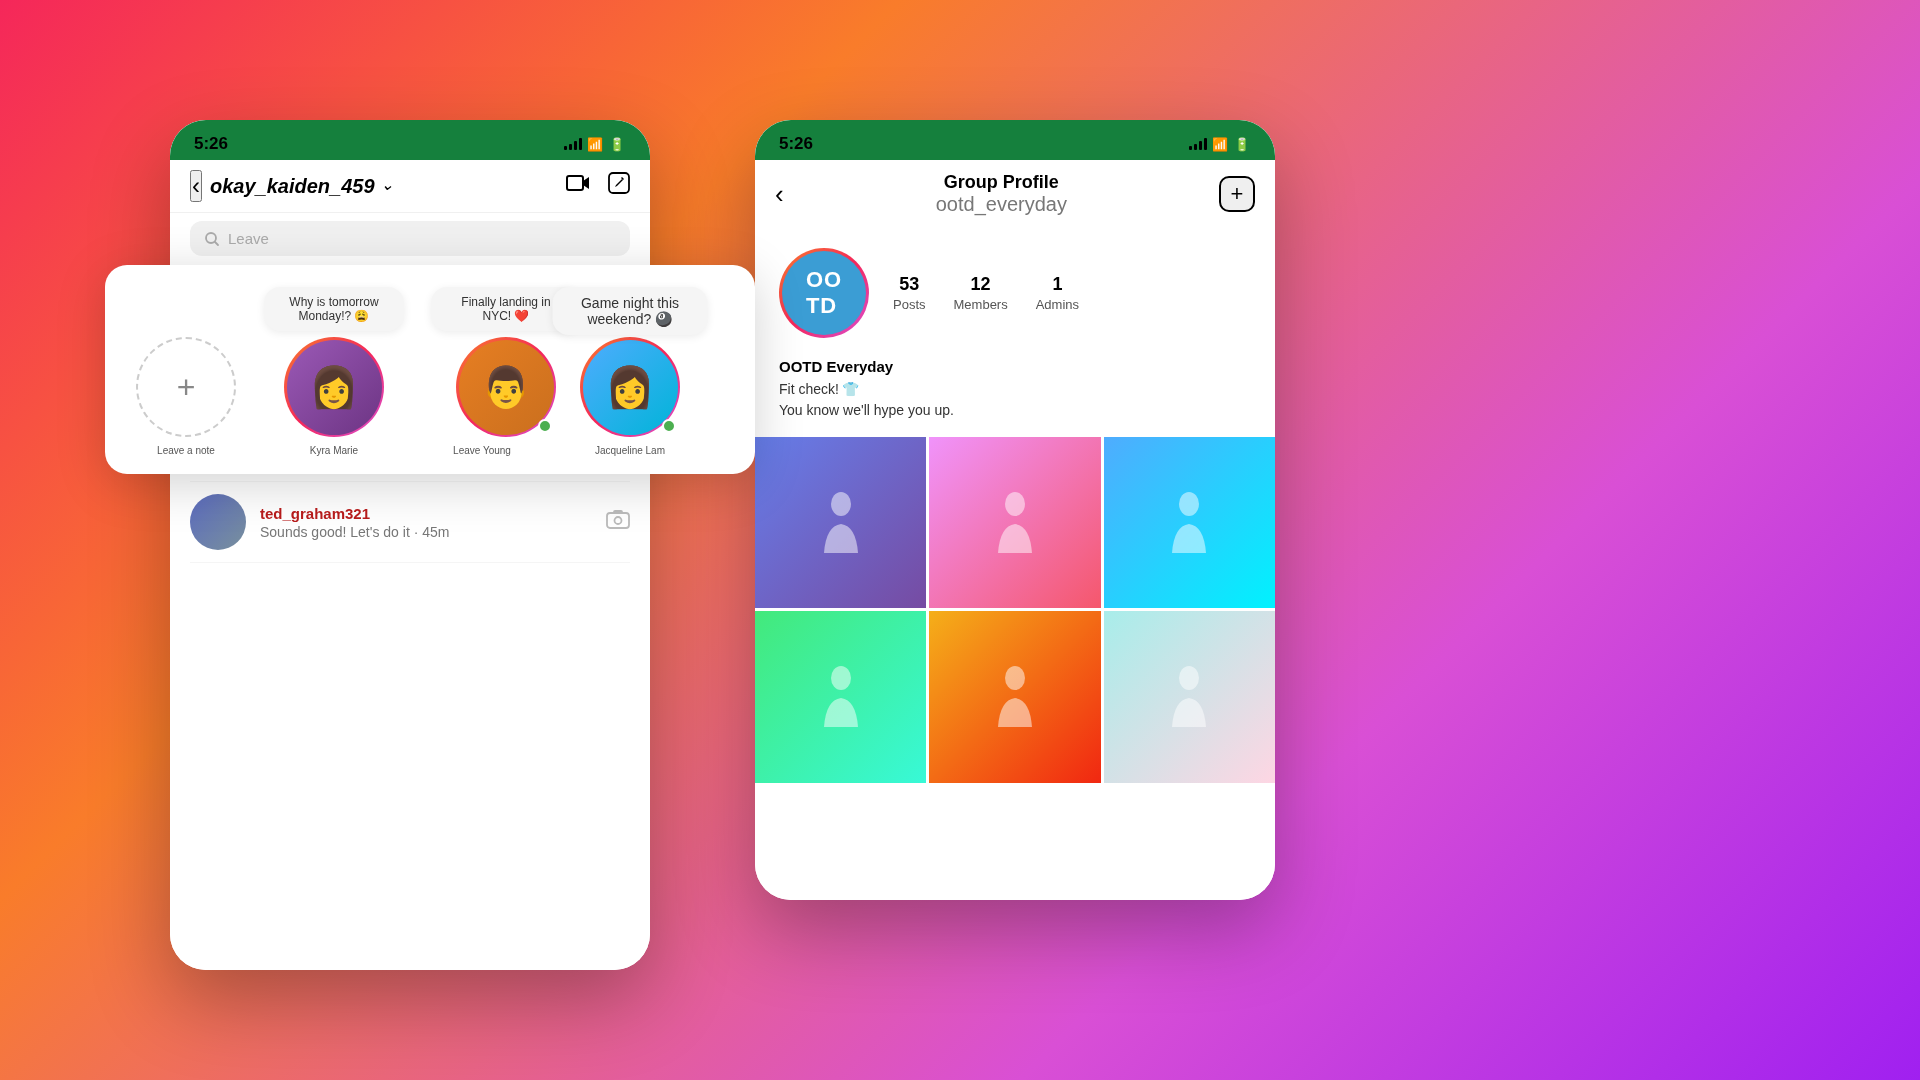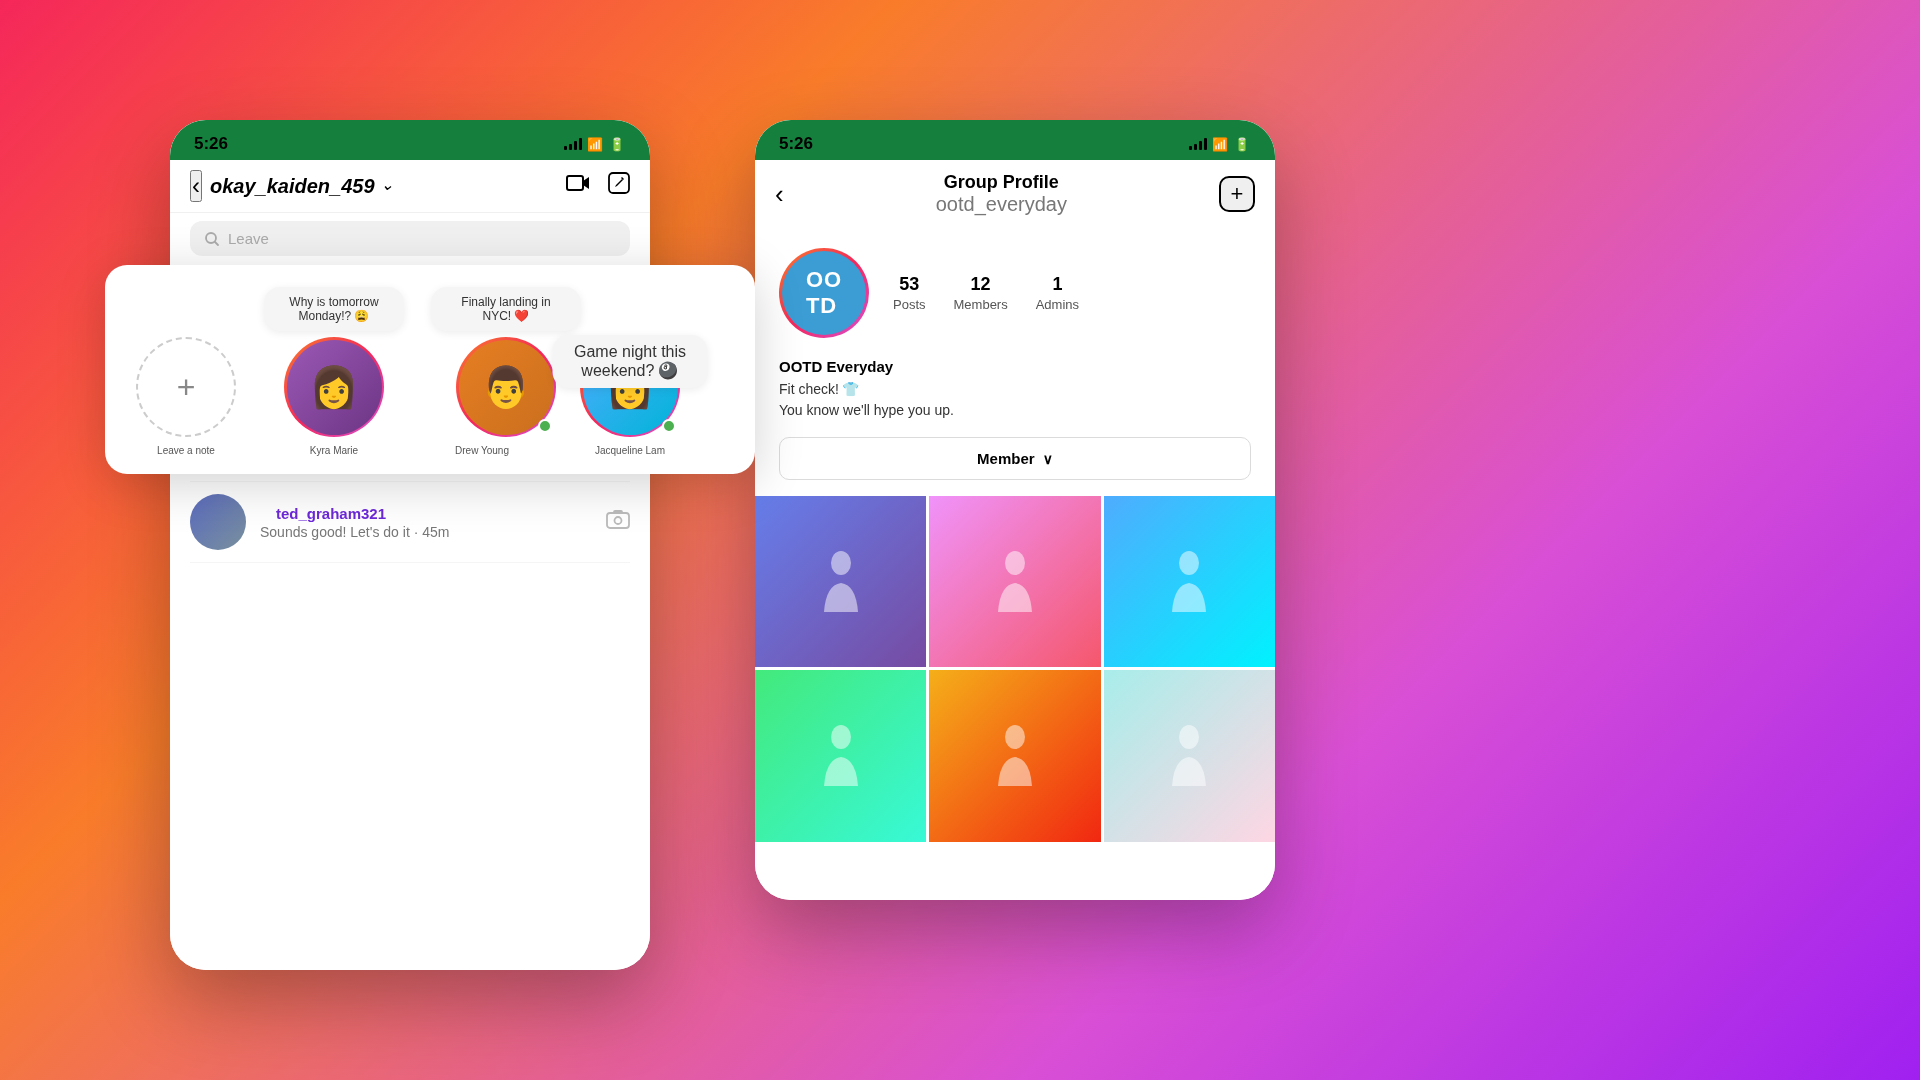--- a/index.html
+++ b/index.html
@@ -167,23 +167,22 @@
       height: 56px;
       border-radius: 50%;
       flex-shrink: 0;
     }
     .msg-content {
       flex: 1;
     }
     .msg-username {
       font-size: 15px;
       font-weight: 600;
-      color: #6d28d9;
+      color: #b91c1c;
       margin-bottom: 2px;
-      margin-left: 16px;
     }
     .msg-preview {
       font-size: 14px;
       color: #777;
     }
     .msg-actions {
       display: flex;
       align-items: center;
       gap: 10px;
     }
@@ -555,26 +554,26 @@
         <div style="position:absolute;top:-50px;left:50%;transform:translateX(-50%);background:#f5f5f5;border-radius:16px;padding:8px 10px;font-size:12px;color:#333;text-align:center;width:150px;box-shadow:0 2px 8px rgba(0,0,0,0.08);">
           Finally landing in<br>NYC! ❤️
         </div>
         <div style="background:linear-gradient(135deg,#f97c2a,#f5275a,#d94fd5);padding:2.5px;border-radius:50%;width:100px;height:100px;">
           <div style="width:100%;height:100%;border-radius:50%;background:linear-gradient(135deg,#e67e22,#ca6f1e);display:flex;align-items:center;justify-content:center;">
             <span style="font-size:40px;">👨</span>
           </div>
         </div>
         <div style="position:absolute;bottom:4px;right:4px;width:14px;height:14px;background:#4caf50;border-radius:50%;border:2px solid #fff;"></div>
       </div>
-      <span class="note-name">Drew Young</span>
+      <span class="note-name">Leave Young</span>
     </div>
 
     <div class="note-item" style="position:relative;padding-top:50px;">
       <div style="position:relative;width:100px;height:100px;">
-        <div style="position:absolute;top:-50px;left:50%;transform:translateX(-50%);background:#f5f5f5;border-radius:16px;padding:8px 10px;font-size:16px;color:#333;text-align:center;width:155px;box-shadow:0 2px 8px rgba(0,0,0,0.08);margin-top:48px;">
+        <div style="position:absolute;top:-50px;left:50%;transform:translateX(-50%);background:#f5f5f5;border-radius:16px;padding:8px 10px;font-size:14px;color:#333;text-align:center;width:155px;box-shadow:0 2px 8px rgba(0,0,0,0.08);">
           Game night this<br>weekend? 🎱
         </div>
         <div style="background:linear-gradient(135deg,#f97c2a,#f5275a,#d94fd5);padding:2.5px;border-radius:50%;width:100px;height:100px;">
           <div style="width:100%;height:100%;border-radius:50%;background:linear-gradient(135deg,#4facfe,#00b4d8);display:flex;align-items:center;justify-content:center;">
             <span style="font-size:40px;">👩</span>
           </div>
         </div>
         <div style="position:absolute;bottom:4px;right:4px;width:14px;height:14px;background:#4caf50;border-radius:50%;border:2px solid #fff;"></div>
       </div>
       <span class="note-name">Jacqueline Lam</span>
@@ -632,26 +631,20 @@
     </div>
 
     <div class="group-bio">
       <div class="group-name">OOTD Everyday</div>
       <div class="group-desc">
         <span>Fit check! 👕</span><br>
         <span>You know we'll hype you up.</span>
       </div>
     </div>
 
-    <div class="member-btn-wrap">
-      <button class="member-btn">
-        <span>Member</span>
-        <span style="font-size:14px;">∨</span>
-      </button>
-    </div>
 
     <div class="photo-grid">
       <div class="photo-cell photo-1">
         <div class="photo-cell-inner">
           <svg width="50" height="70" viewBox="0 0 50 70" fill="none">
             <ellipse cx="25" cy="16" rx="10" ry="12" fill="rgba(255,255,255,0.5)"></ellipse>
             <path d="M8 65 Q10 38 25 36 Q40 38 42 65" fill="rgba(255,255,255,0.5)"></path>
           </svg>
         </div>
       </div>

